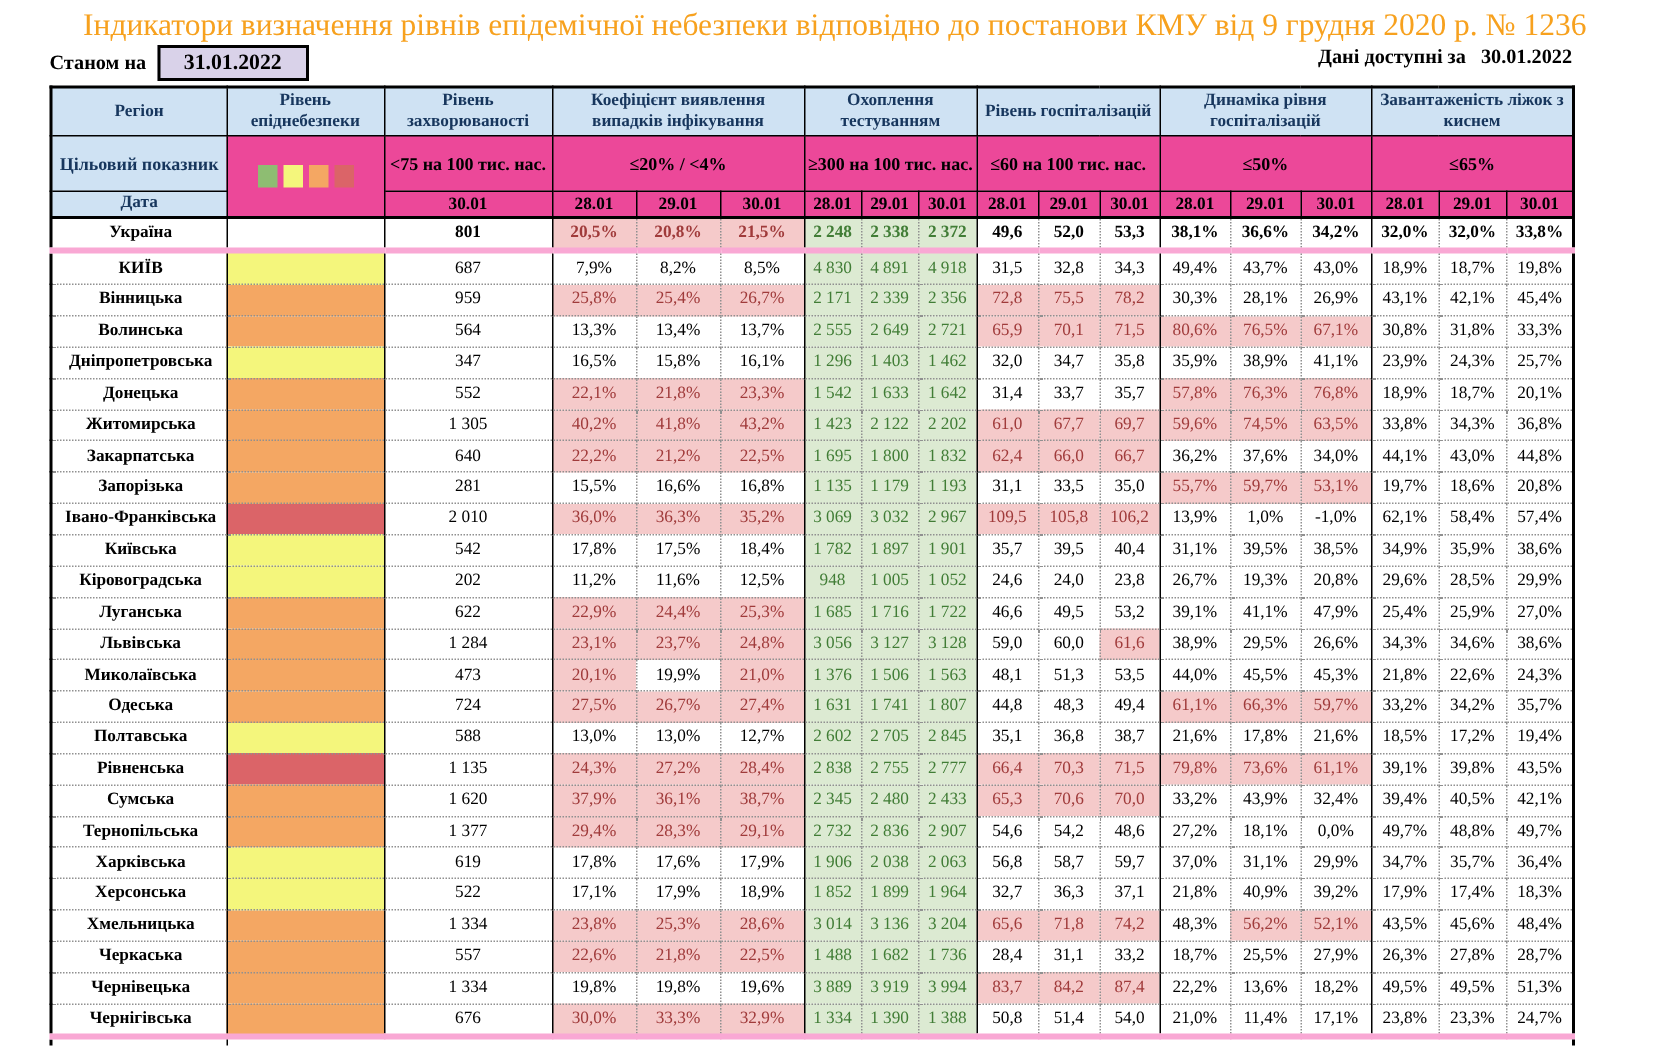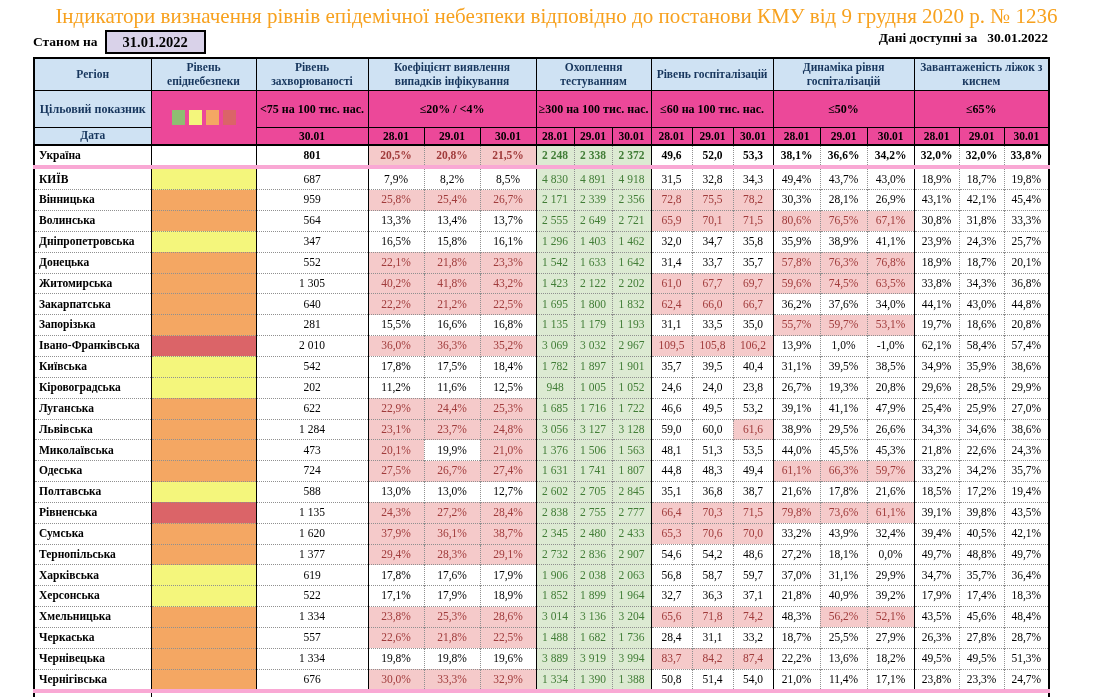--- a/index.html
+++ b/index.html
@@ -21,21 +21,21 @@
   thead th{border:1px solid #000;background:#ec4899;font-weight:bold;padding:1px 2px;}
   thead tr.h1 th{background:var(--header_bg);color:var(--header_text);font-size:11.5px;line-height:1.25;}
   thead th.blue{background:var(--header_bg);color:var(--header_text);font-size:11.5px;line-height:1.2;}
   thead tr.h2 th{font-size:12px;line-height:1.2;}
   thead tr.h3 th{font-size:11.5px;}
   .h1{height:22px}.h2{height:37px}.h3{height:16px}
   thead{border-bottom:2px solid #000;}
   tbody td{height:19.85px;padding:0 2px;font-size:11.5px;text-align:center;border-top:1px dotted var(--grid_dot);vertical-align:middle;line-height:1;}
   tbody tr.st{border-top:1px solid #000;}
   tbody tr.st td{border-top:4px solid #f9a8d4;}
-  td.region{text-align:left;font-weight:bold;font-size:11.5px;padding-left:4px;white-space:nowrap;}
+  td.region{text-align:center;font-weight:bold;font-size:11.5px;padding-left:4px;white-space:nowrap;}
   .c-solid{border-left:1px solid #000;}
   .c-dot{border-left:1px dotted var(--grid_dot);}
   td.bad{background:var(--bad_bg);color:var(--bad_text);}
   td.good{background:var(--good_bg);color:var(--good_text);}
   td.lvl-yellow{background:var(--level_yellow);}
   td.lvl-orange{background:var(--level_orange);}
   td.lvl-red{background:var(--level_red);}
   td.lvl-none{background:#fff;}
   tr.b td{font-weight:bold;}
   td.miss{font-weight:bold;font-size:12px;}

